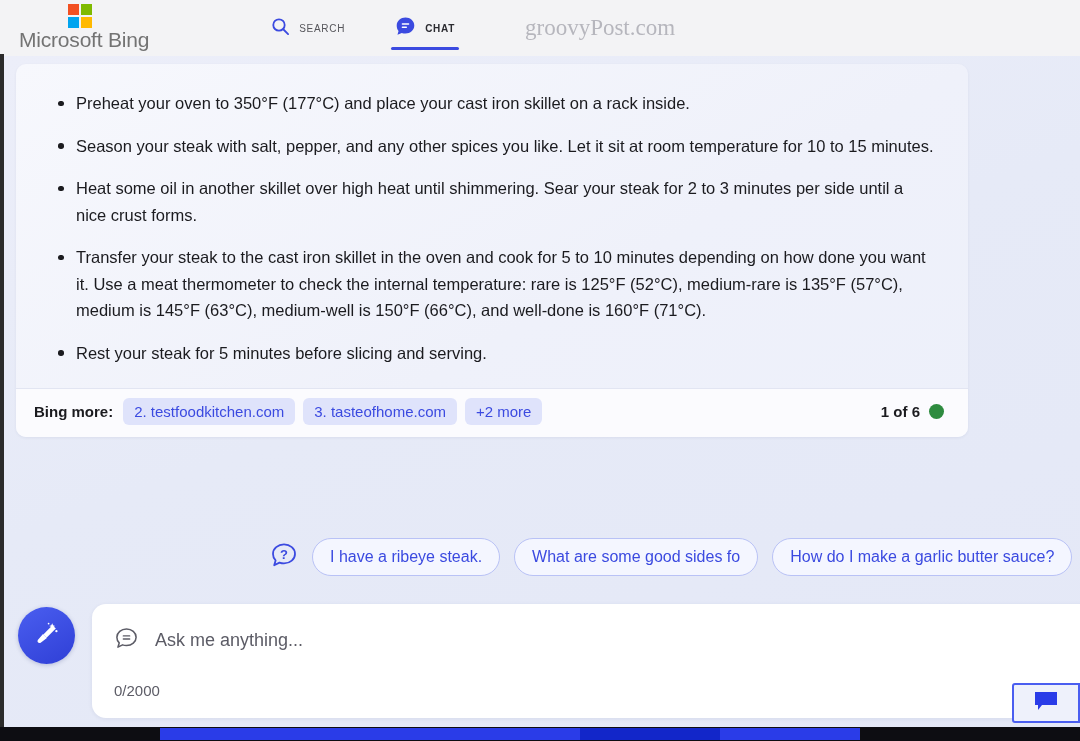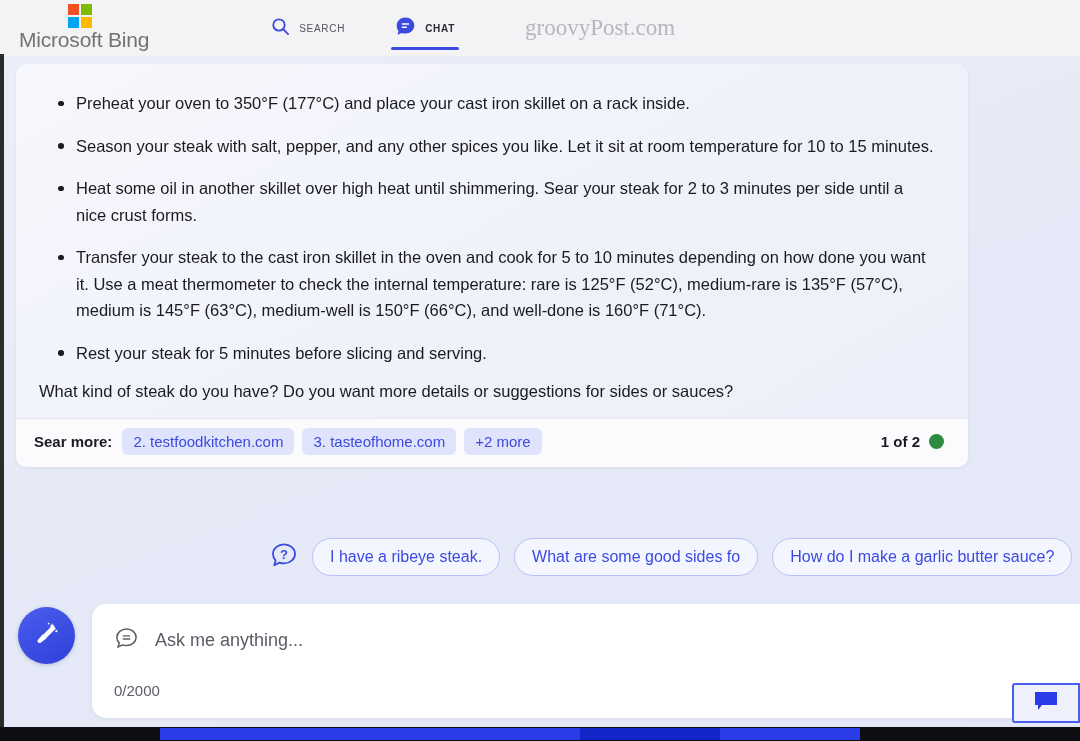--- a/index.html
+++ b/index.html
@@ -349,30 +349,29 @@
 <div class="answer-card">
 
   <div class="answer-body">
     <ul class="steps">
       <li>Preheat your oven to 350°F (177°C) and place your cast iron skillet on a rack inside.</li>
       <li>Season your steak with salt, pepper, and any other spices you like. Let it sit at room temperature for 10 to 15 minutes.</li>
       <li>Heat some oil in another skillet over high heat until shimmering. Sear your steak for 2 to 3 minutes per side until a nice crust forms.</li>
       <li>Transfer your steak to the cast iron skillet in the oven and cook for 5 to 10 minutes depending on how done you want it. Use a meat thermometer to check the internal temperature: rare is 125°F (52°C), medium-rare is 135°F (57°C), medium is 145°F (63°C), medium-well is 150°F (66°C), and well-done is 160°F (71°C).</li>
       <li>Rest your steak for 5 minutes before slicing and serving.</li>
     </ul>
-    <div class="closing-q">What kind of steak do you have? Do you want more details or suggestions for sides or sauces?</div>
   </div>
 
   <div class="learnmore">
-    <span class="learnmore-label">Sear more:</span>
+    <span class="learnmore-label">Bing more:</span>
     <span class="cite-chip">2. testfoodkitchen.com</span>
     <span class="cite-chip">3. tasteofhome.com</span>
     <span class="cite-chip more">+2 more</span>
     <span class="page-counter">
-      <span class="page-counter-text">1 of 2</span>
+      <span class="page-counter-text">1 of 6</span>
       <span class="status-dot"></span>
     </span>
   </div>
 </div>
 
 <div class="suggest-row">
   <span class="help-icon">
     <svg width="28" height="28" viewBox="0 0 28 28">
       <path d="M14 3.4 C20.1 3.4 25 7.6 25 12.9 C25 18.2 20.1 22.4 14 22.4 C12.4 22.4 10.9 22.1 9.5 21.6 L4.2 24.2 L5.6 19.4 C3.9 17.7 3 15.4 3 12.9 C3 7.6 7.9 3.4 14 3.4 Z" fill="none" stroke="#3b4ae0" stroke-width="1.8" stroke-linejoin="round"></path>
       <text x="14" y="17.6" font-family="Liberation Sans, sans-serif" font-size="13" font-weight="600" fill="#3b4ae0" text-anchor="middle">?</text>

